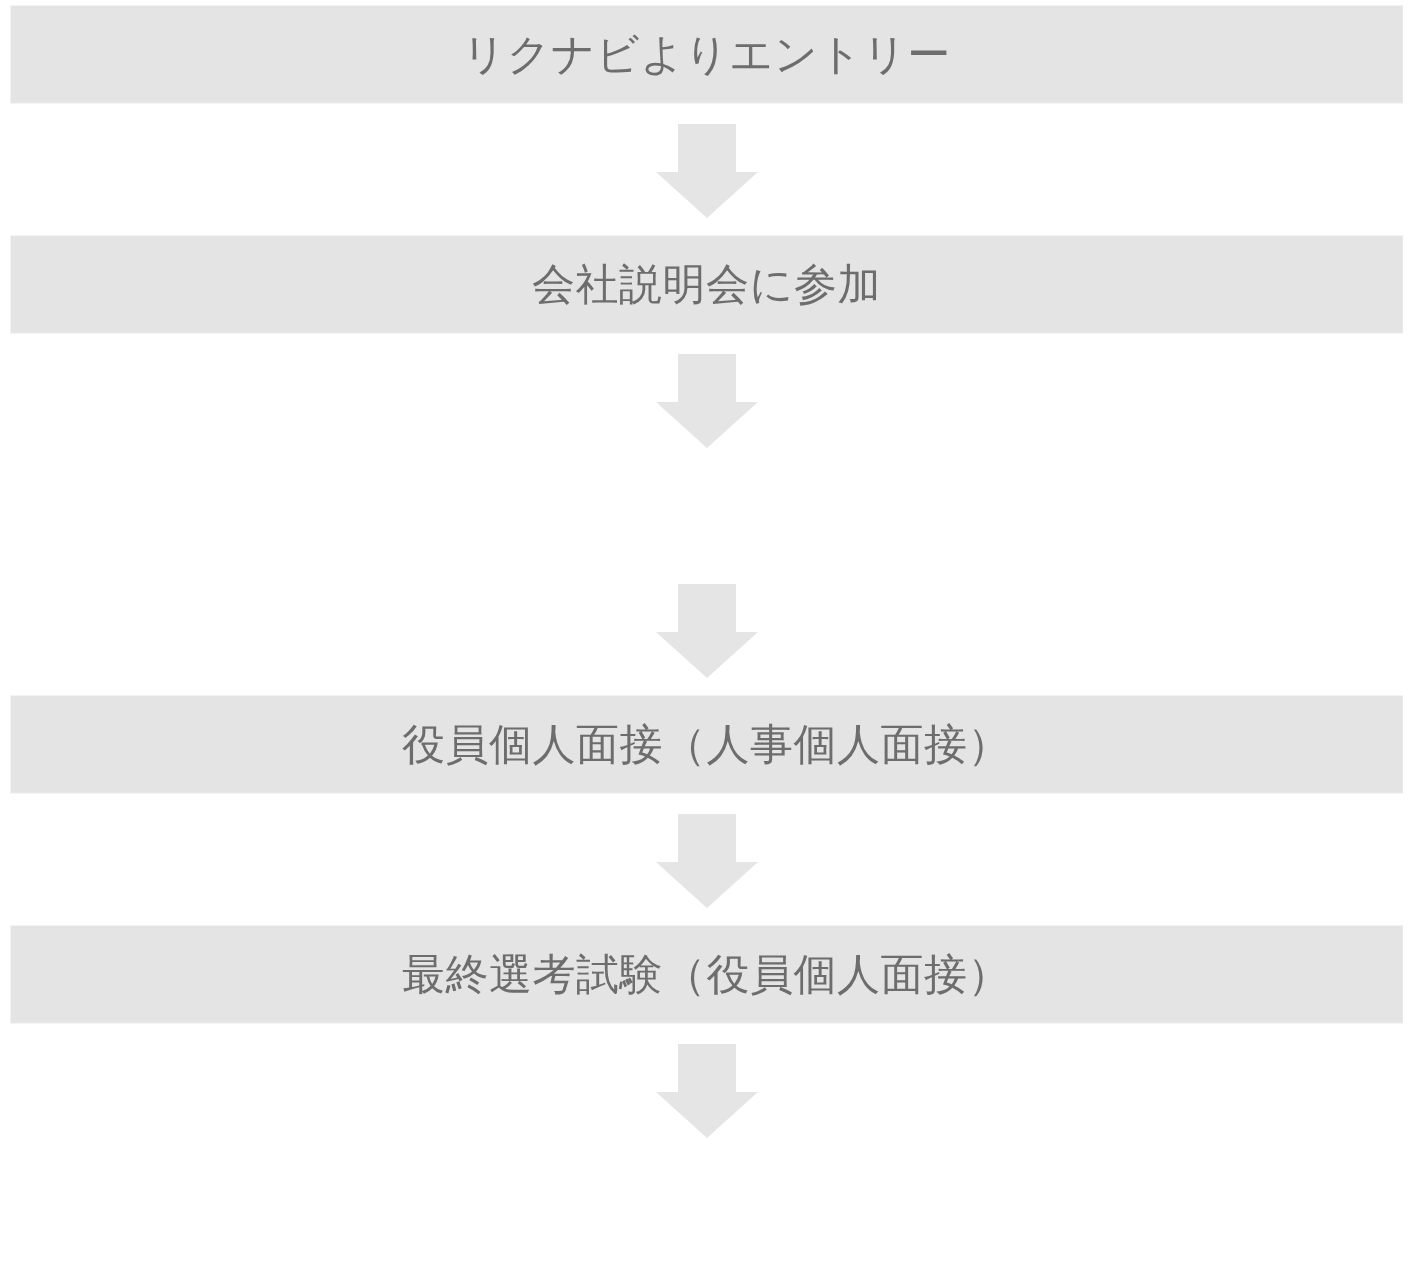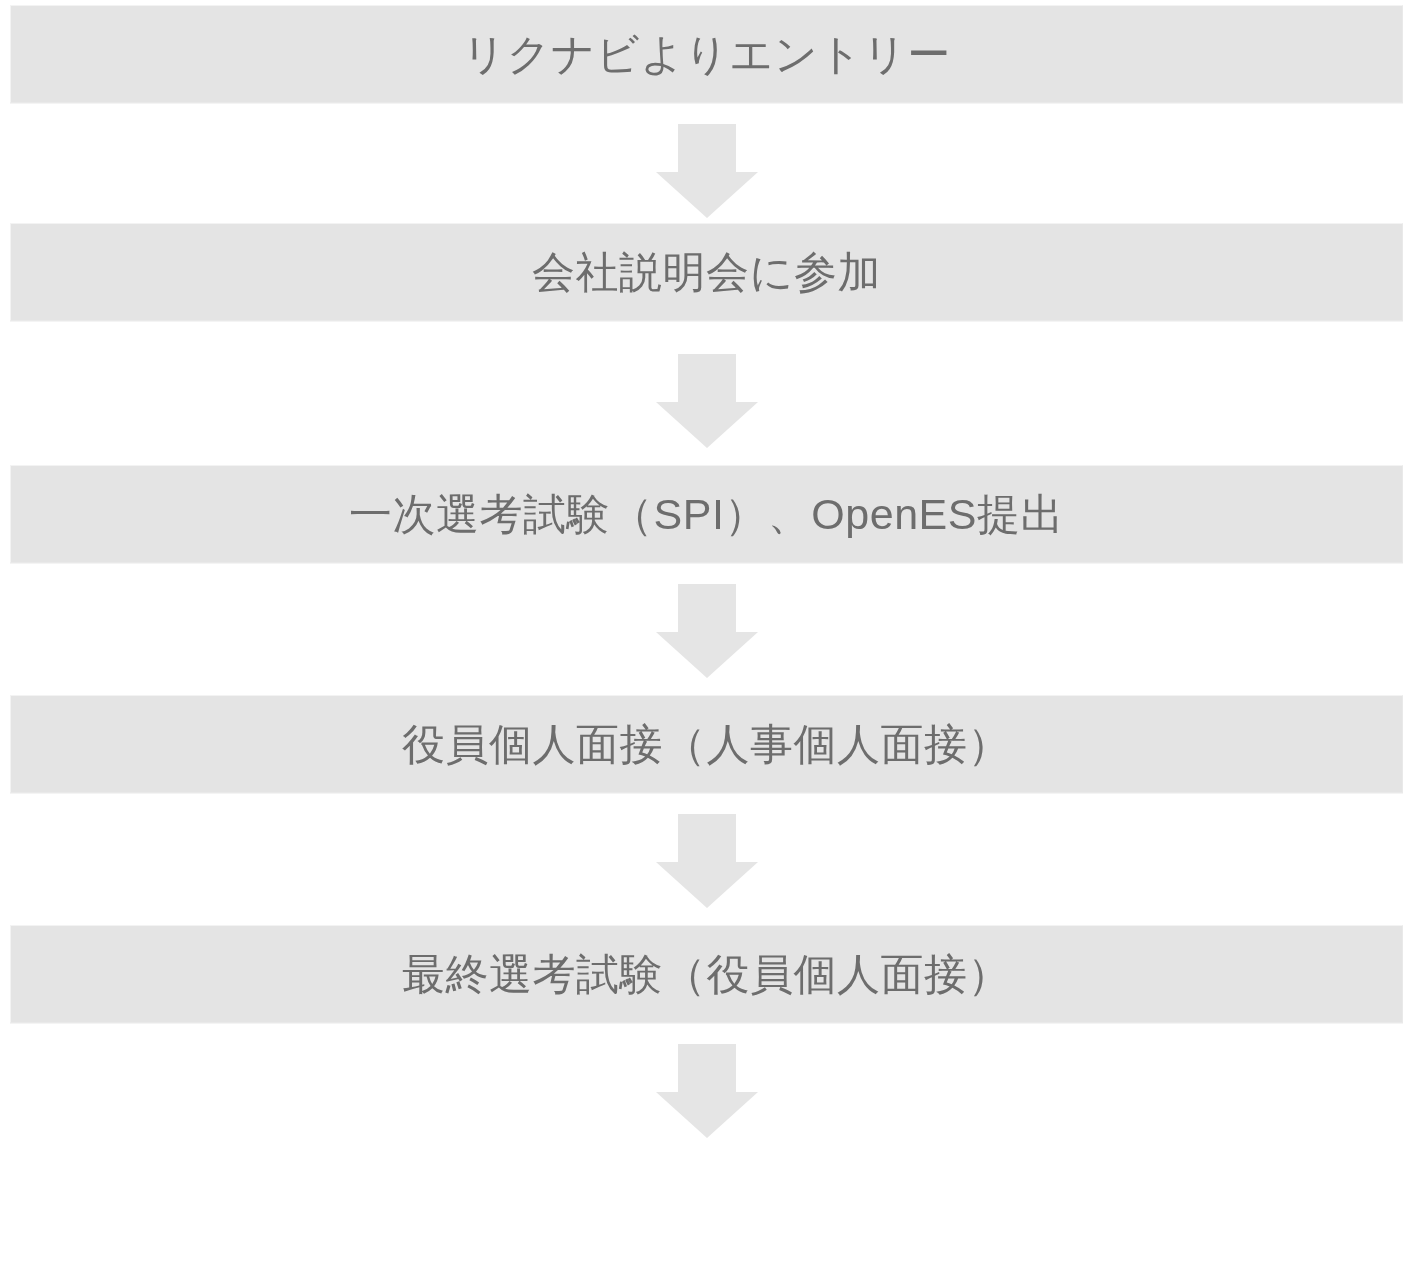--- a/index.html
+++ b/index.html
@@ -50,21 +50,21 @@
     width: 102px;
     height: 94px;
     left: 656px;
   }
   .arrow-connector svg {
     display: block;
     width: 102px;
     height: 94px;
   }
   .b0 { top: 5px; }
-  .b1 { top: 223px; }
+  .b1 { top: 235px; }
   .b2 { top: 465px; }
   .b3 { top: 695px; }
   .b4 { top: 925px; }
   .b5 { top: 1155px; }
   .a0 { top: 124px; }
   .a1 { top: 354px; }
   .a2 { top: 584px; }
   .a3 { top: 814px; }
   .a4 { top: 1044px; }
 </style>
@@ -86,23 +86,20 @@
   <div class="step-box b1">
     <span class="step-label">会社説明会に参加</span>
   </div>
 
   <div class="arrow-connector a1">
     <svg viewBox="0 0 102 94" xmlns="http://www.w3.org/2000/svg" aria-hidden="true">
       <polygon points="22,0 80,0 80,48 102,48 51,94 0,48 22,48" fill="#e5e5e5"></polygon>
     </svg>
   </div>
 
-  <div class="step-box b2">
-    <span class="step-label">一次選考試験（SPI）、OpenES提出</span>
-  </div>
 
   <div class="arrow-connector a2">
     <svg viewBox="0 0 102 94" xmlns="http://www.w3.org/2000/svg" aria-hidden="true">
       <polygon points="22,0 80,0 80,48 102,48 51,94 0,48 22,48" fill="#e5e5e5"></polygon>
     </svg>
   </div>
 
   <div class="step-box b3">
     <span class="step-label">役員個人面接（人事個人面接）</span>
   </div>

